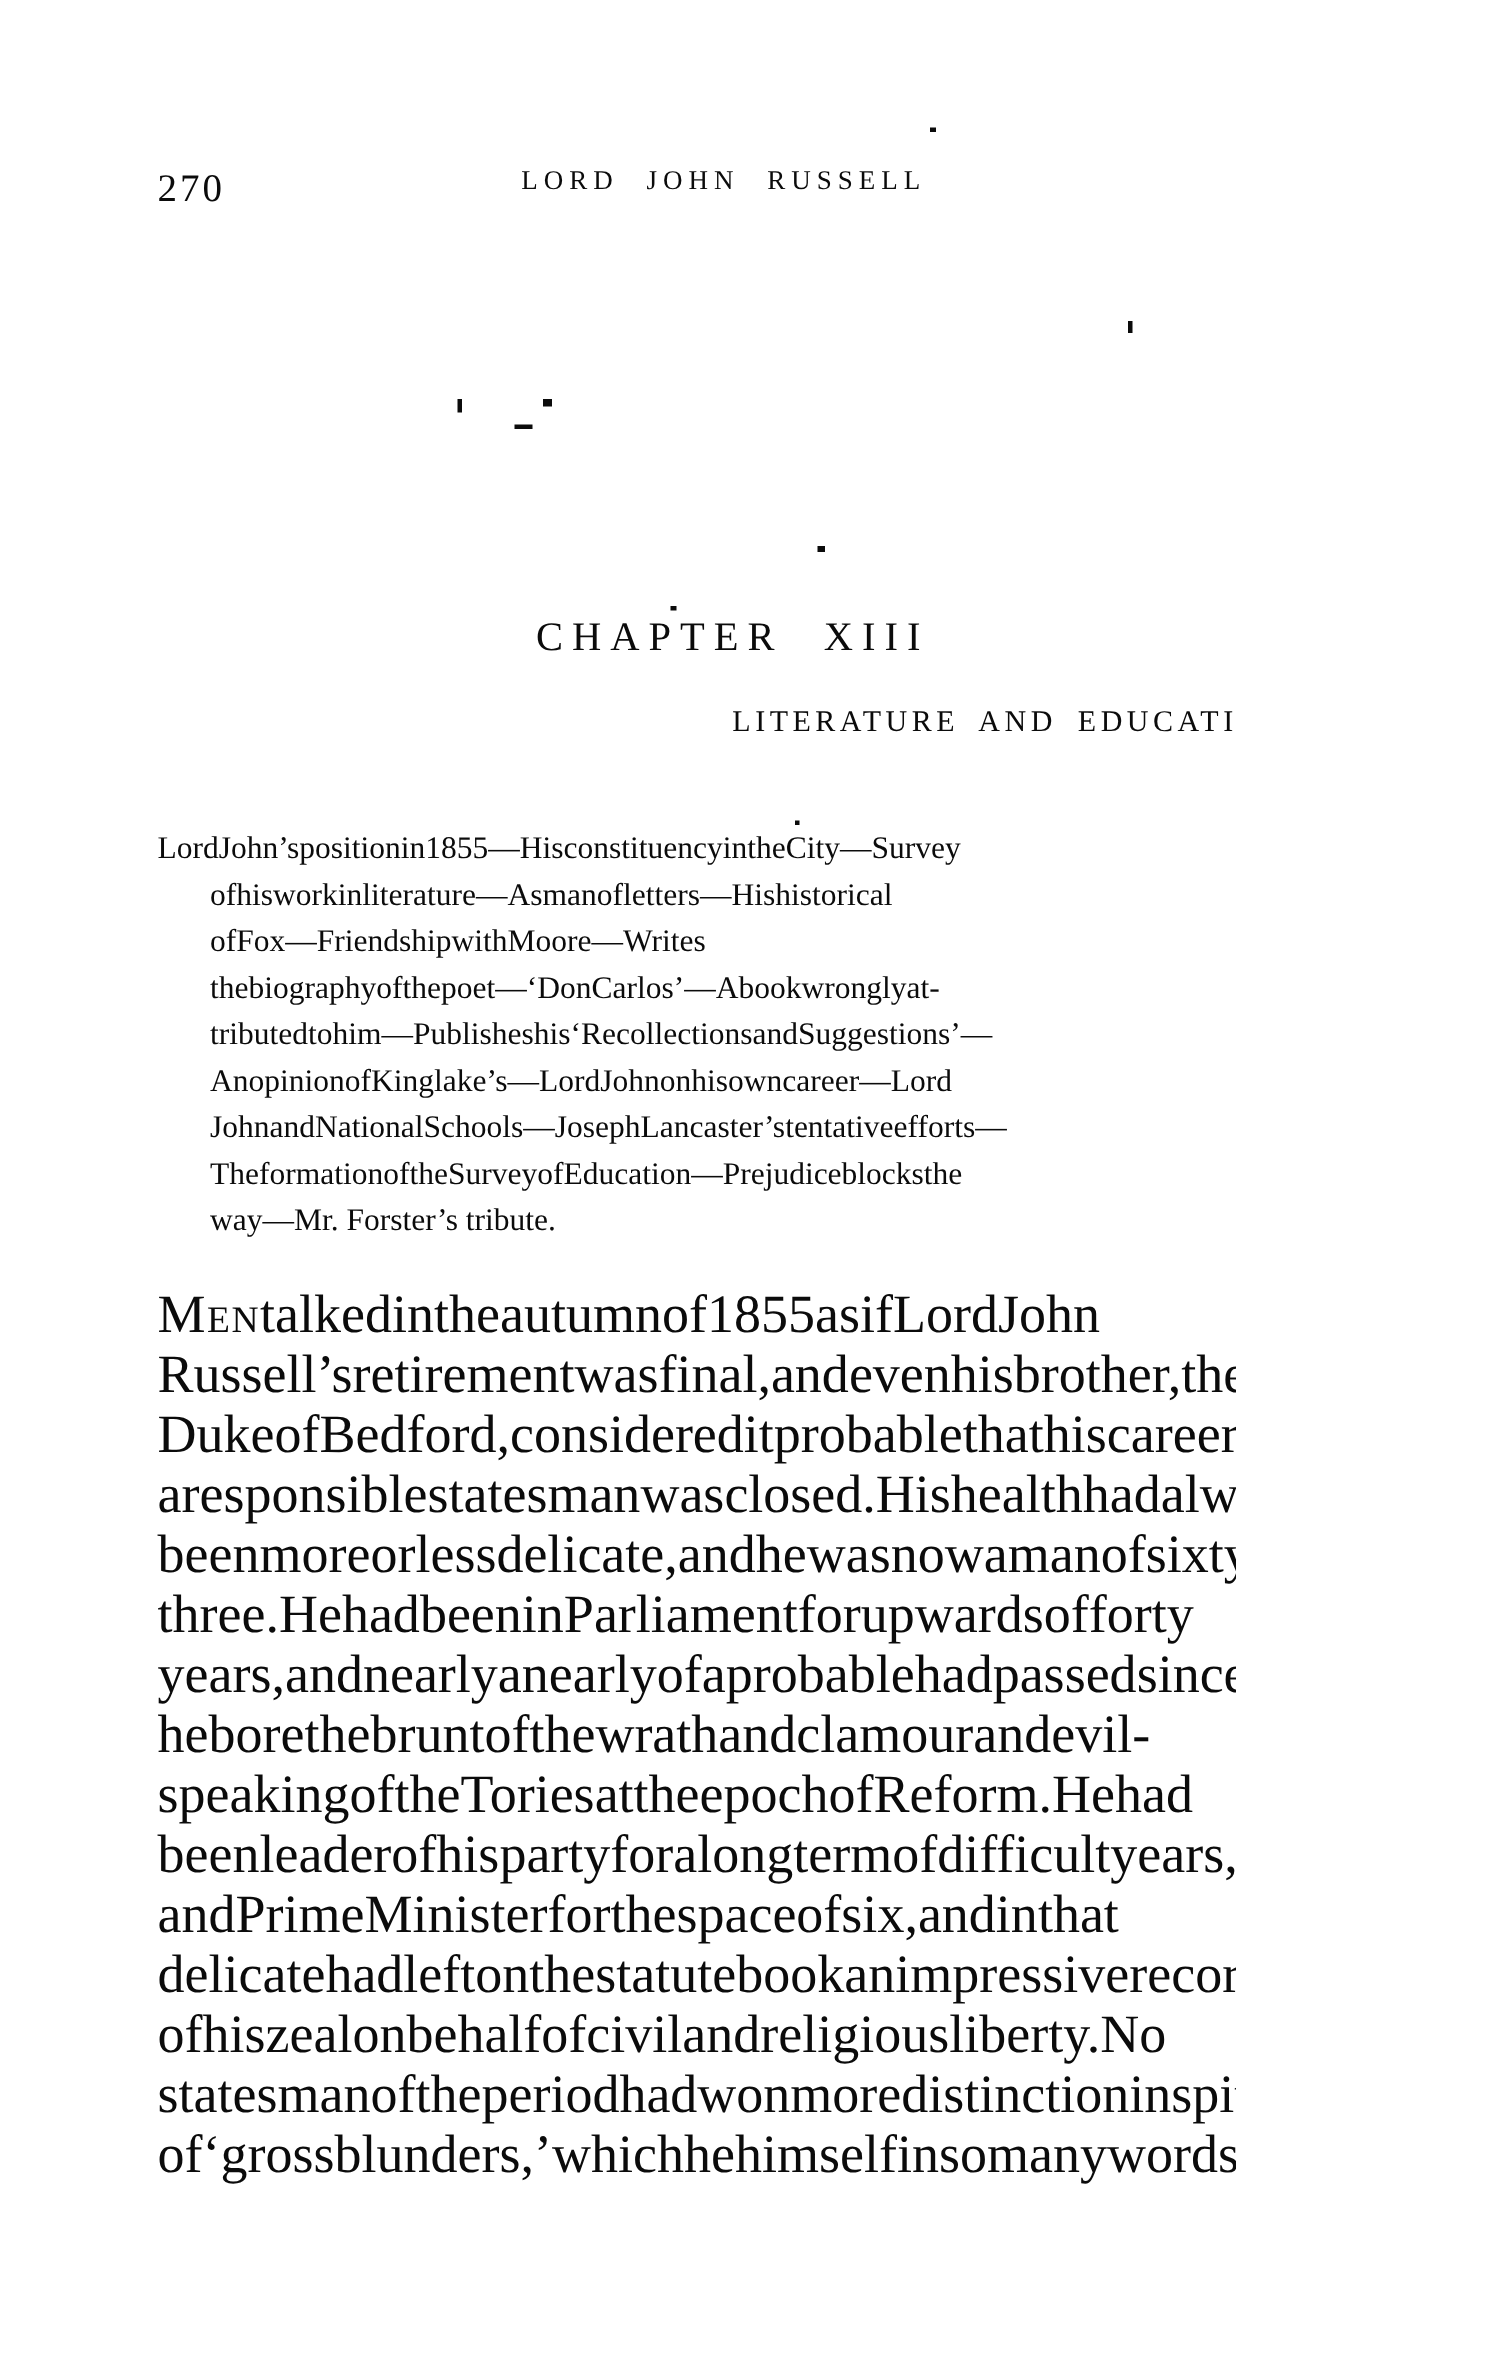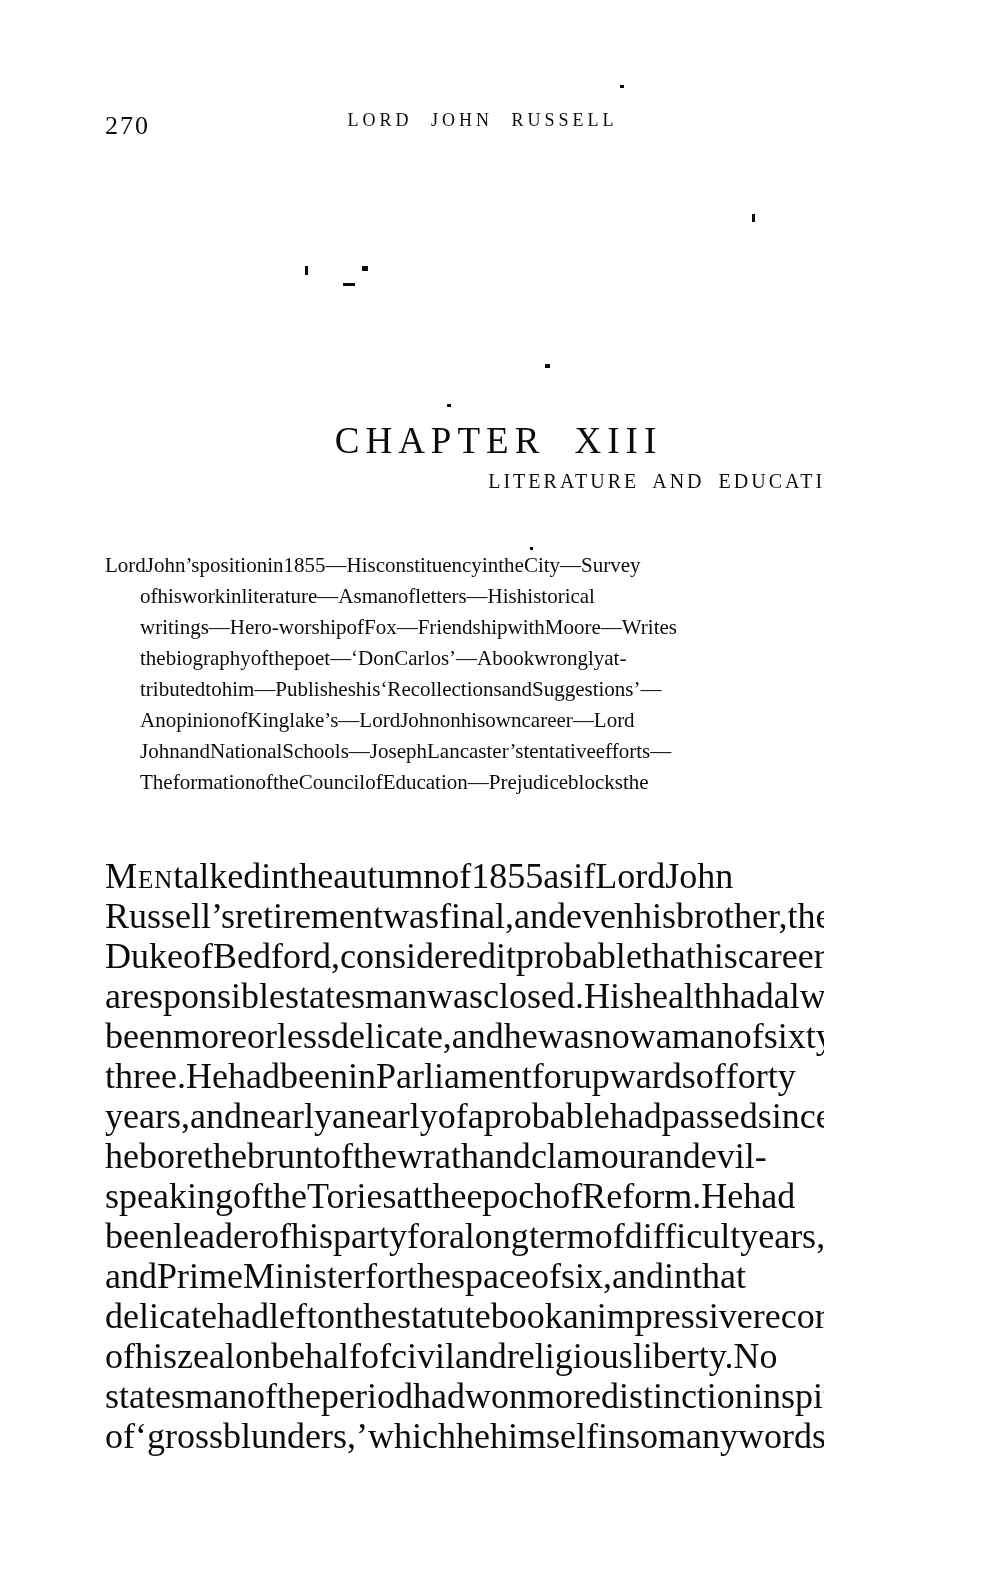--- a/index.html
+++ b/index.html
@@ -30,23 +30,23 @@
     text-align: center;
     font-size: 18px;
     letter-spacing: 4px;
     word-spacing: 10px;
     white-space: nowrap;
   }
   .chapter-title {
     position: absolute;
     left: 105px; top: 403px;
     width: 755px;
-    margin: 16px;
+    margin: 6px;
     text-align: center;
-    font-size: 37px;
+    font-size: 27px;
     font-weight: normal;
     letter-spacing: 6px;
     word-spacing: 14px;
     white-space: nowrap;
   }
   .chapter-subtitle {
     position: absolute;
     left: 105px; top: 470px;
     width: 755px;
     margin: 0;
@@ -149,21 +149,20 @@
           <span class="w">his</span>
           <span class="w">work</span>
           <span class="w">in</span>
           <span class="w">literature—As</span>
           <span class="w">man</span>
           <span class="w">of</span>
           <span class="w">letters—His</span>
           <span class="w">historical</span>
         </div>
         <div class="tline">
-          <span class="w">writings—Hero-worship</span>
           <span class="w">of</span>
           <span class="w">Fox—Friendship</span>
           <span class="w">with</span>
           <span class="w">Moore—Writes</span>
         </div>
         <div class="tline">
           <span class="w">the</span>
           <span class="w">biography</span>
           <span class="w">of</span>
           <span class="w">the</span>
@@ -200,27 +199,28 @@
           <span class="w">Schools—Joseph</span>
           <span class="w">Lancaster’s</span>
           <span class="w">tentative</span>
           <span class="w">efforts—</span>
         </div>
         <div class="tline">
           <span class="w">The</span>
           <span class="w">formation</span>
           <span class="w">of</span>
           <span class="w">the</span>
-          <span class="w">Council</span>
+          <span class="w">Survey</span>
           <span class="w">of</span>
           <span class="w">Education—Prejudice</span>
           <span class="w">blocks</span>
           <span class="w">the</span>
         </div>
       </div>
+    <div class="last-line">way—Mr. Forster’s tribute.</div>
   </section>
 
   <section class="body-text">
       <div class="tline">
         <span class="w">Men</span>
         <span class="w">talked</span>
         <span class="w">in</span>
         <span class="w">the</span>
         <span class="w">autumn</span>
         <span class="w">of</span>

